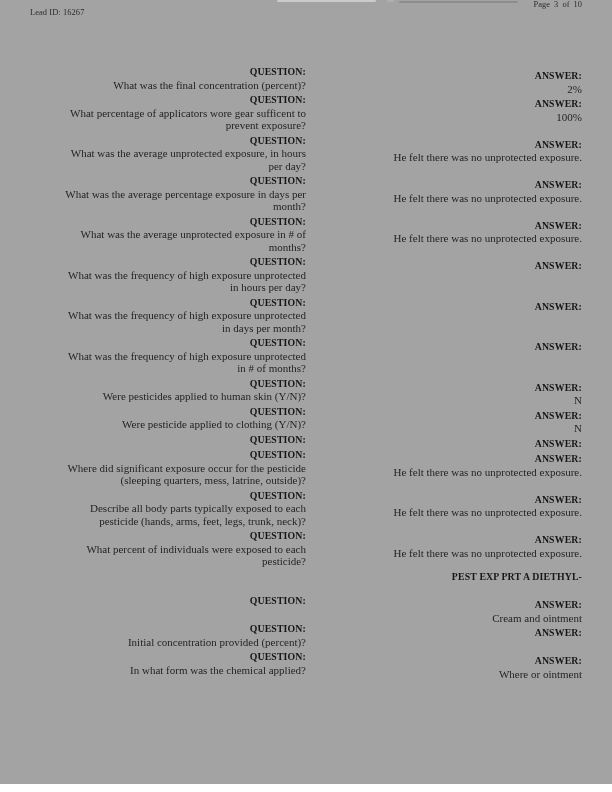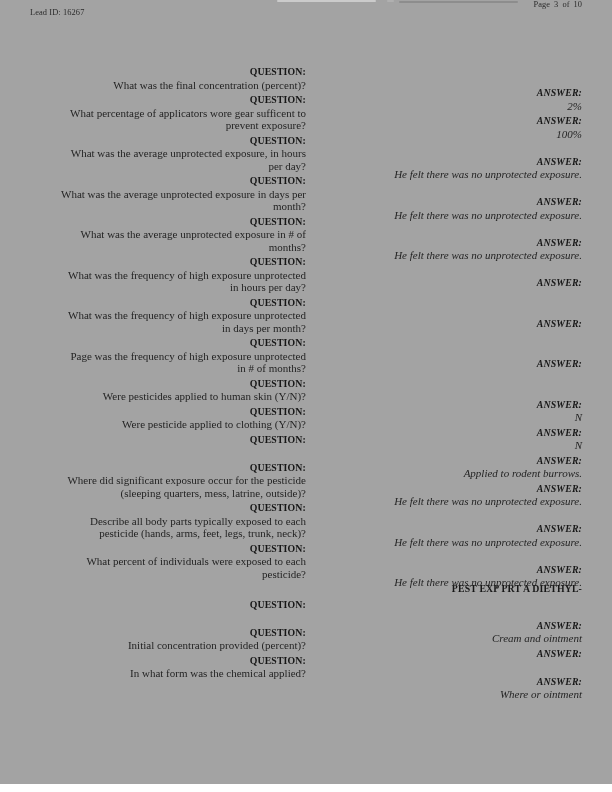--- a/index.html
+++ b/index.html
@@ -48,22 +48,21 @@
   }
   .qa-row {
     display: grid;
     grid-template-columns: 246px 1fr;
     margin-bottom: 3px;
   }
   .q-cell { grid-column: 1; }
   .a-cell {
     grid-column: 2;
     position: relative;
-    top: 21px;
-    font-style: italic;
+    top: 4px;
   }
   .q-label, .a-label {
     font-weight: bold;
     font-size: 9.8px;
     line-height: 12.5px;
     letter-spacing: 0.15px;
     color: #171717;
   }
   .q-label { padding-left: 4px; }
   .q-text, .a-text {
@@ -71,21 +70,21 @@
     line-height: 12.5px;
     white-space: pre-wrap;
     color: #242424;
   }
   .section-heading {
     font-weight: bold;
     font-size: 9.8px;
     line-height: 12.5px;
     letter-spacing: 0.15px;
     margin-left: -13px;
-    margin-bottom: 3px;
+    margin-bottom: 12px;
     color: #171717;
   }
 </style>
 </head>
 <body>
 
 <div class="page">
   <div class="artifact artifact-1"></div>
   <div class="artifact artifact-2"></div>
   <div class="artifact artifact-3"></div>
@@ -120,21 +119,21 @@
           <div class="q-text">What was the average unprotected exposure, in hours per day?</div>
         </div>
         <div class="a-cell">
           <div class="a-label">ANSWER:</div>
           <div class="a-text">He felt there was no unprotected exposure.</div>
         </div>
       </div>
       <div class="qa-row">
         <div class="q-cell">
           <div class="q-label">QUESTION:</div>
-          <div class="q-text">What was the average unprotected exposure in days per month?</div>
+          <div class="q-text">What was the average percentage exposure in days per month?</div>
         </div>
         <div class="a-cell">
           <div class="a-label">ANSWER:</div>
           <div class="a-text">He felt there was no unprotected exposure.</div>
         </div>
       </div>
       <div class="qa-row">
         <div class="q-cell">
           <div class="q-label">QUESTION:</div>
           <div class="q-text">What was the average unprotected exposure in # of months?</div>
@@ -160,21 +159,21 @@
           <div class="q-text">What was the frequency of high exposure unprotected in days per month?</div>
         </div>
         <div class="a-cell">
           <div class="a-label">ANSWER:</div>
           <div class="a-text"></div>
         </div>
       </div>
       <div class="qa-row">
         <div class="q-cell">
           <div class="q-label">QUESTION:</div>
-          <div class="q-text">Page was the frequency of high exposure unprotected in # of months?</div>
+          <div class="q-text">What was the frequency of high exposure unprotected in # of months?</div>
         </div>
         <div class="a-cell">
           <div class="a-label">ANSWER:</div>
           <div class="a-text"></div>
         </div>
       </div>
       <div class="qa-row">
         <div class="q-cell">
           <div class="q-label">QUESTION:</div>
           <div class="q-text">Were pesticides applied to human skin (Y/N)?</div>
@@ -193,21 +192,20 @@
           <div class="a-label">ANSWER:</div>
           <div class="a-text">N</div>
         </div>
       </div>
       <div class="qa-row">
         <div class="q-cell">
           <div class="q-label">QUESTION:</div>
         </div>
         <div class="a-cell">
           <div class="a-label">ANSWER:</div>
-          <div class="a-text">Applied to rodent burrows.</div>
         </div>
       </div>
       <div class="qa-row">
         <div class="q-cell">
           <div class="q-label">QUESTION:</div>
           <div class="q-text">Where did significant exposure occur for the pesticide (sleeping quarters, mess, latrine, outside)?</div>
         </div>
         <div class="a-cell">
           <div class="a-label">ANSWER:</div>
           <div class="a-text">He felt there was no unprotected exposure.</div>

